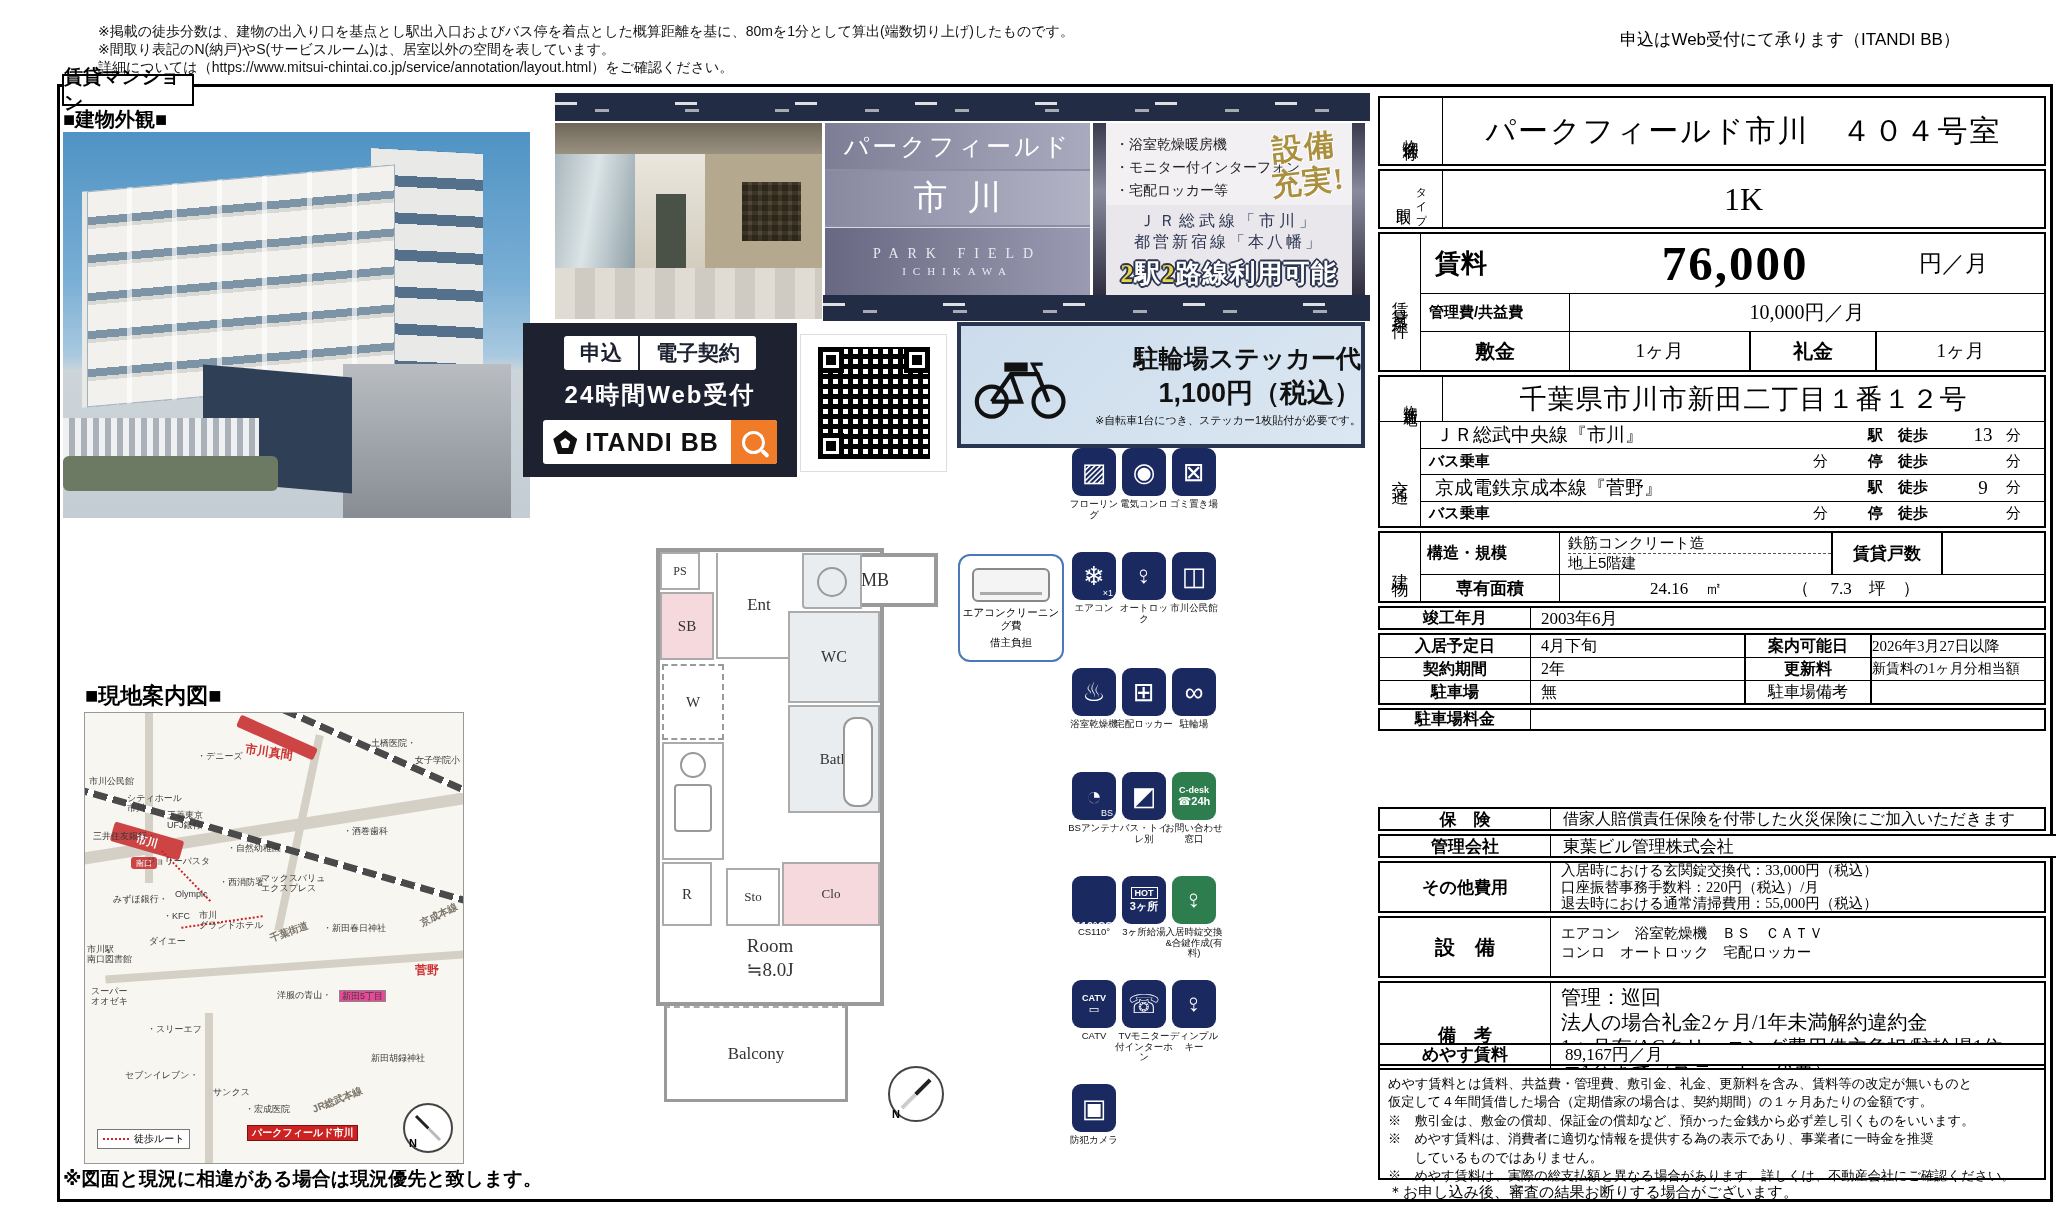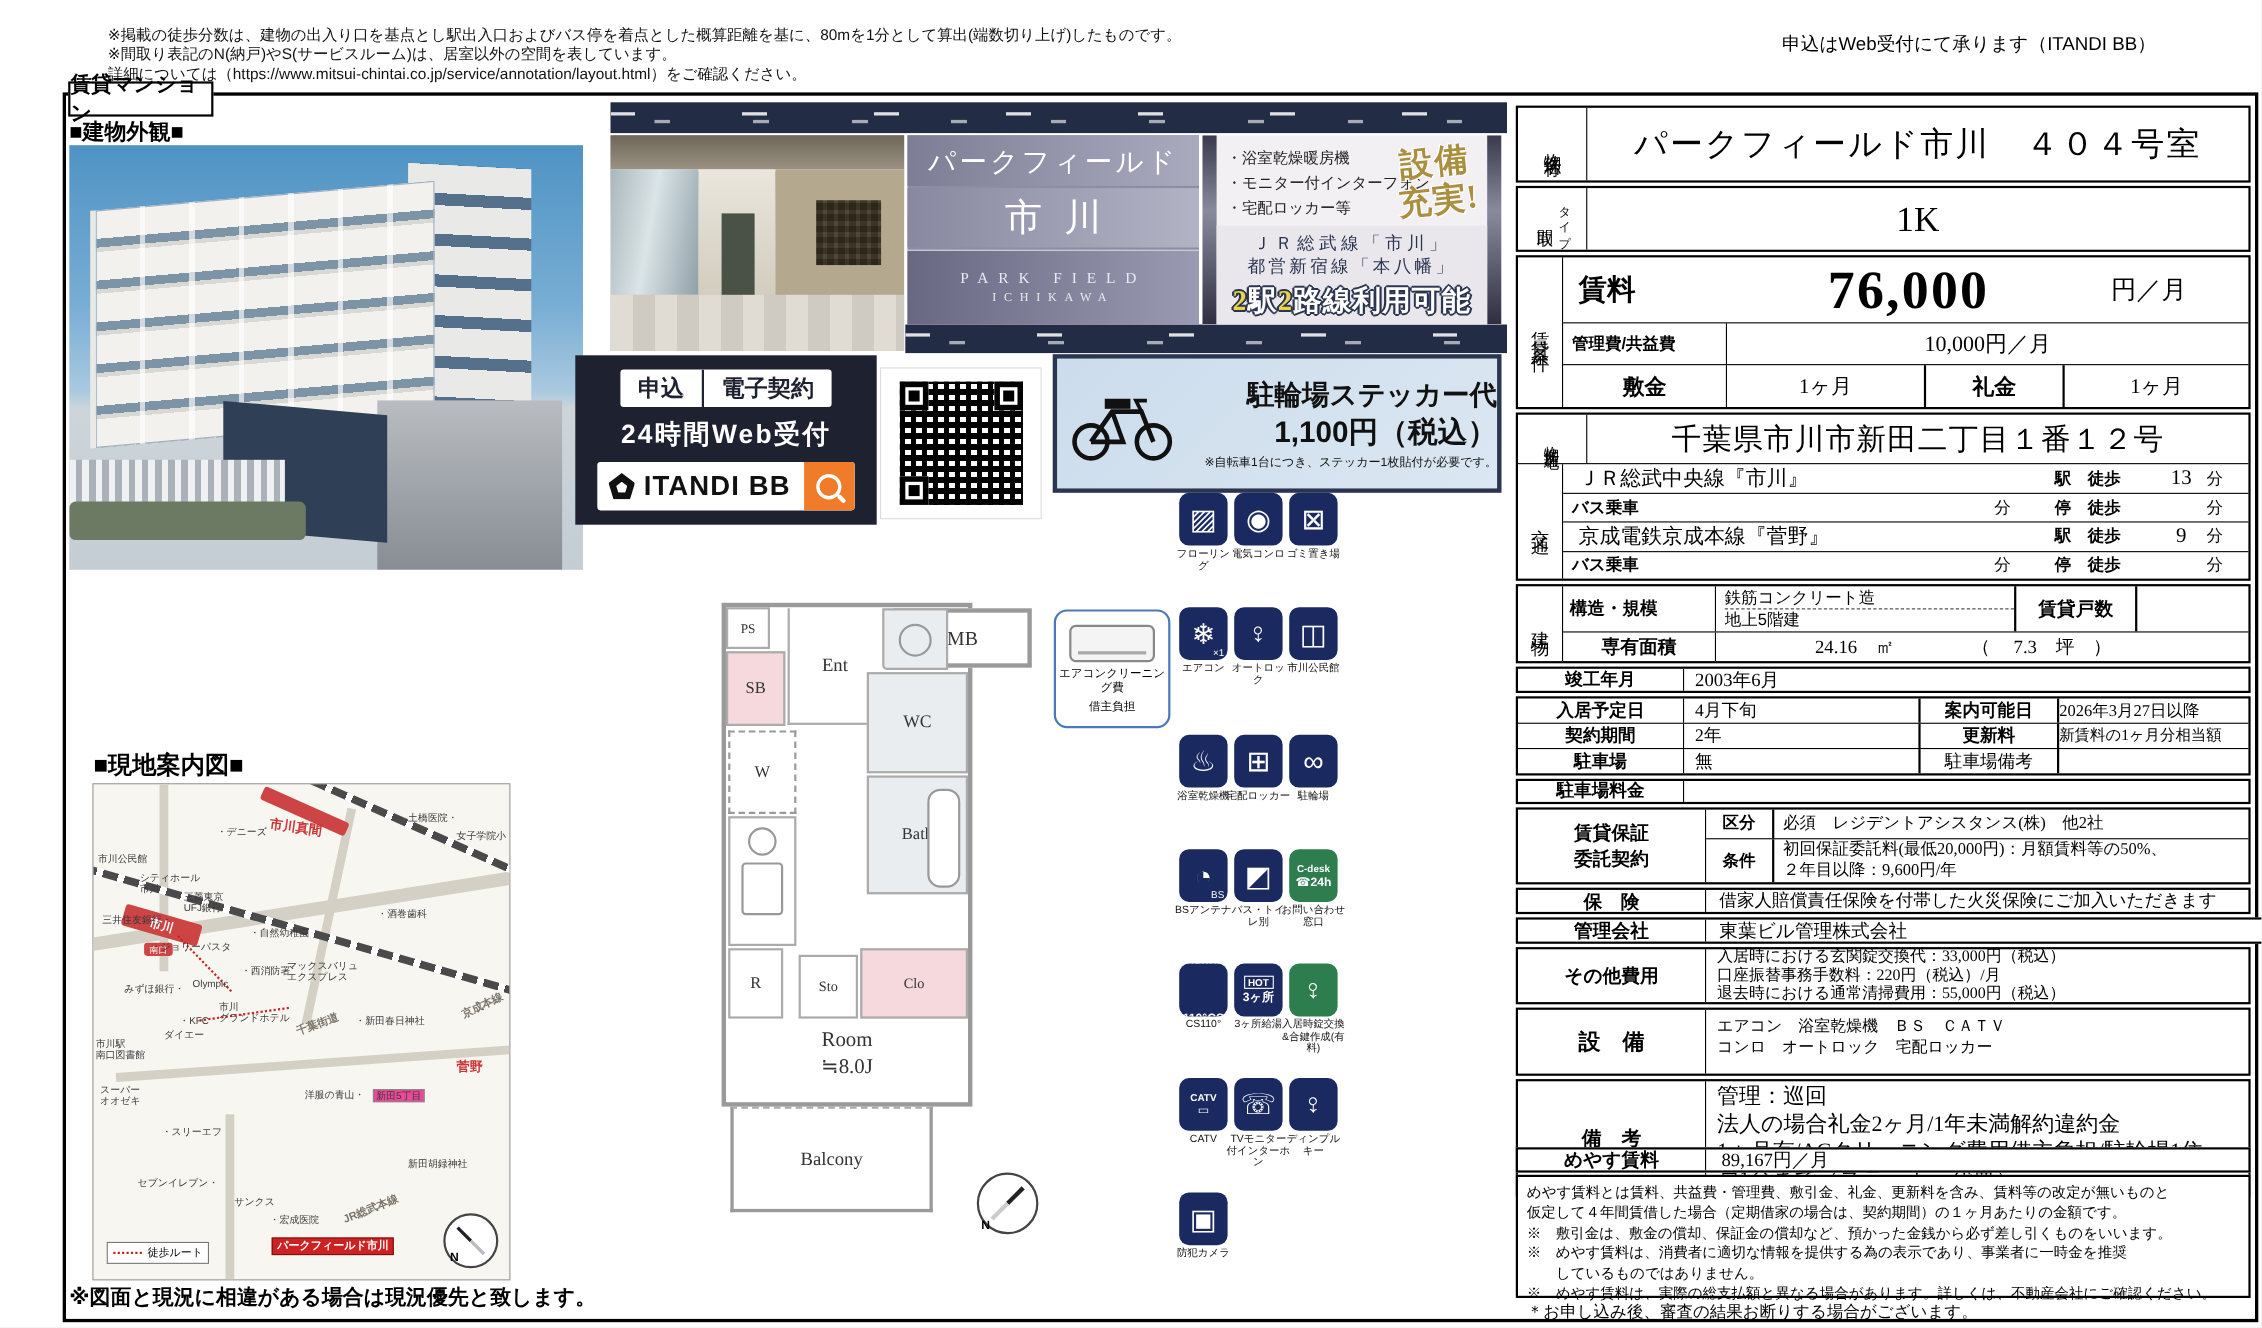--- a/index.html
+++ b/index.html
@@ -225,21 +225,21 @@
 UFJ銀行</div>
         <div class="mlabel" style="left: 8px; top: 117.6px;">三井住友銀行・</div>
         <div class="mlabel" style="left: 52px; top: 142.8px;">・ジョリーパスタ</div>
         <div class="mlabel" style="left: 142px; top: 130.2px;">・自然幼稚園</div>
         <div class="mlabel" style="left: 258px; top: 113.4px;">・酒巻歯科</div>
         <div class="mlabel" style="left: 134px; top: 163.8px;">・西消防署</div>
         <div class="mlabel" style="left: 176px; top: 159.6px;">マックスバリュ
 エクスプレス</div>
         <div class="mlabel" style="left: 28px; top: 180.6px;">みずほ銀行・</div>
         <div class="mlabel" style="left: 90px; top: 176.4px;">Olympic</div>
-        <div class="mlabel" style="left: 78px; top: 210px;">・KFC</div>
+        <div class="mlabel" style="left: 78px; top: 198px;">・KFC</div>
         <div class="mlabel" style="left: 114px; top: 197.4px;">市川
 グランドホテル</div>
         <div class="mlabel" style="left: 64px; top: 222.6px;">ダイエー</div>
         <div class="mlabel road" style="left: 184px; top: 214.2px; transform: rotate(-20deg);">千葉街道</div>
         <div class="mlabel" style="left: 238px; top: 210px;">・新田春日神社</div>
         <div class="mlabel road" style="left: 334px; top: 197.4px; transform: rotate(-26deg);">京成本線</div>
         <div class="mlabel" style="left: 2px; top: 231px;">市川駅
 南口図書館</div>
         <div class="mlabel" style="left: 6px; top: 273px;">スーパー
 オオゼキ</div>
@@ -607,39 +607,20 @@
       <div class="cell cc blb brb" style="width:128px;font-size:16px;font-weight:400;">駐車場備考</div>
       <div class="cell serif" style="width:172px;"></div>
     </div>
   </div>
 
   <div class="sec" style="left:1378px;top:708px;width:668px;height:23px;">
     <div class="cell cc" style="width:150px;font-size:16px;font-weight:600;">駐車場料金</div>
     <div class="cell bl" style="flex:1;"></div>
   </div>
 
-  <div class="sec" style="left:1378px;top:734px;width:668px;height:70px;">
-    <div class="cell cc" style="width:170px;flex-direction:column;font-size:17px;font-weight:600;line-height:23px;">
-      <span>賃貸保証</span>
-        <span>委託契約</span>
-    </div>
-    <div class="rows bl">
-      <div class="row" style="flex:0.65;">
-        <div class="cell cc brb" style="width:62px;font-size:15px;font-weight:600;">区分</div>
-        <div class="cell serif" style="flex:1;padding-left:8px;font-size:15px;">必須　レジデントアシスタンス(株)　他2社</div>
-      </div>
-      <div class="row bt">
-        <div class="cell cc brb" style="width:62px;font-size:15px;font-weight:600;">条件</div>
-        <div class="cell serif" style="flex:1;flex-direction:column;align-items:flex-start;justify-content:center;padding-left:8px;font-size:15px;line-height:19px;">
-          <span>初回保証委託料(最低20,000円)：月額賃料等の50%、</span>
-            <span>２年目以降：9,600円/年</span>
-        </div>
-      </div>
-    </div>
-  </div>
 
   <div class="sec" style="left:1378px;top:807px;width:668px;height:24px;">
     <div class="cell cc" style="width:170px;font-size:17px;font-weight:600;">保　険</div>
     <div class="cell bl serif" style="flex:1;padding-left:12px;font-size:16px;">借家人賠償責任保険を付帯した火災保険にご加入いただきます</div>
   </div>
 
   <div class="sec" style="left:1378px;top:834px;width:764px;height:24px;">
     <div class="cell cc" style="width:170px;font-size:17px;font-weight:600;">管理会社</div>
     <div class="cell bl serif" style="flex:1;padding-left:12px;font-size:17px;">東葉ビル管理株式会社</div>
   </div>

